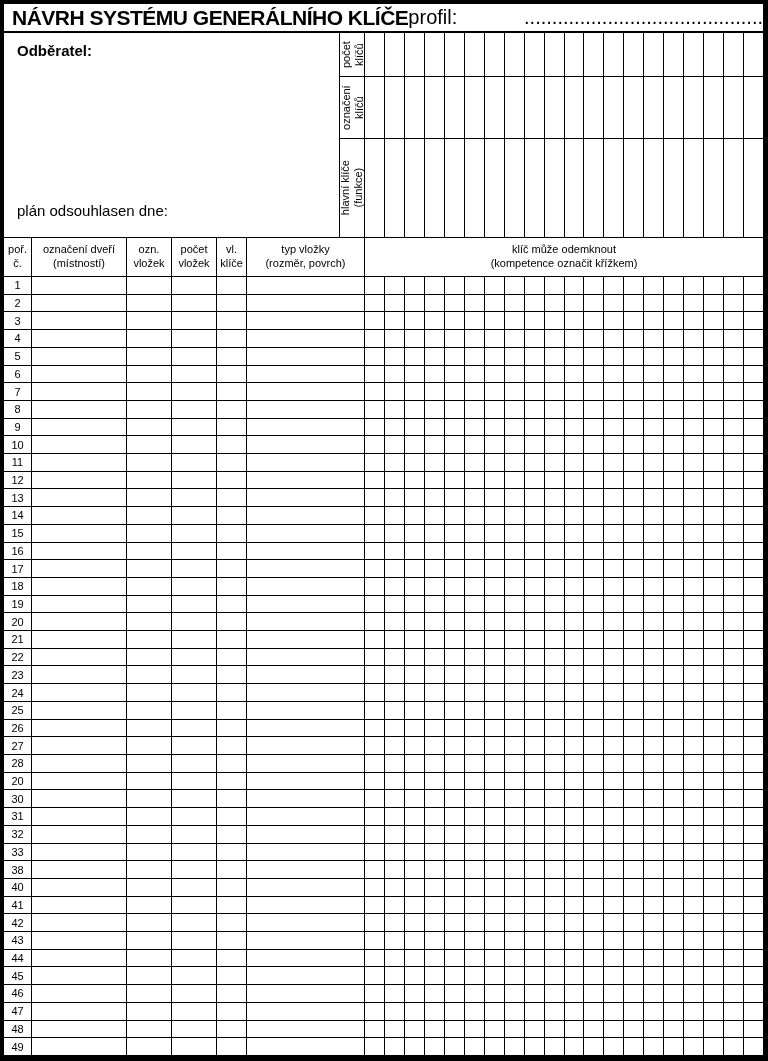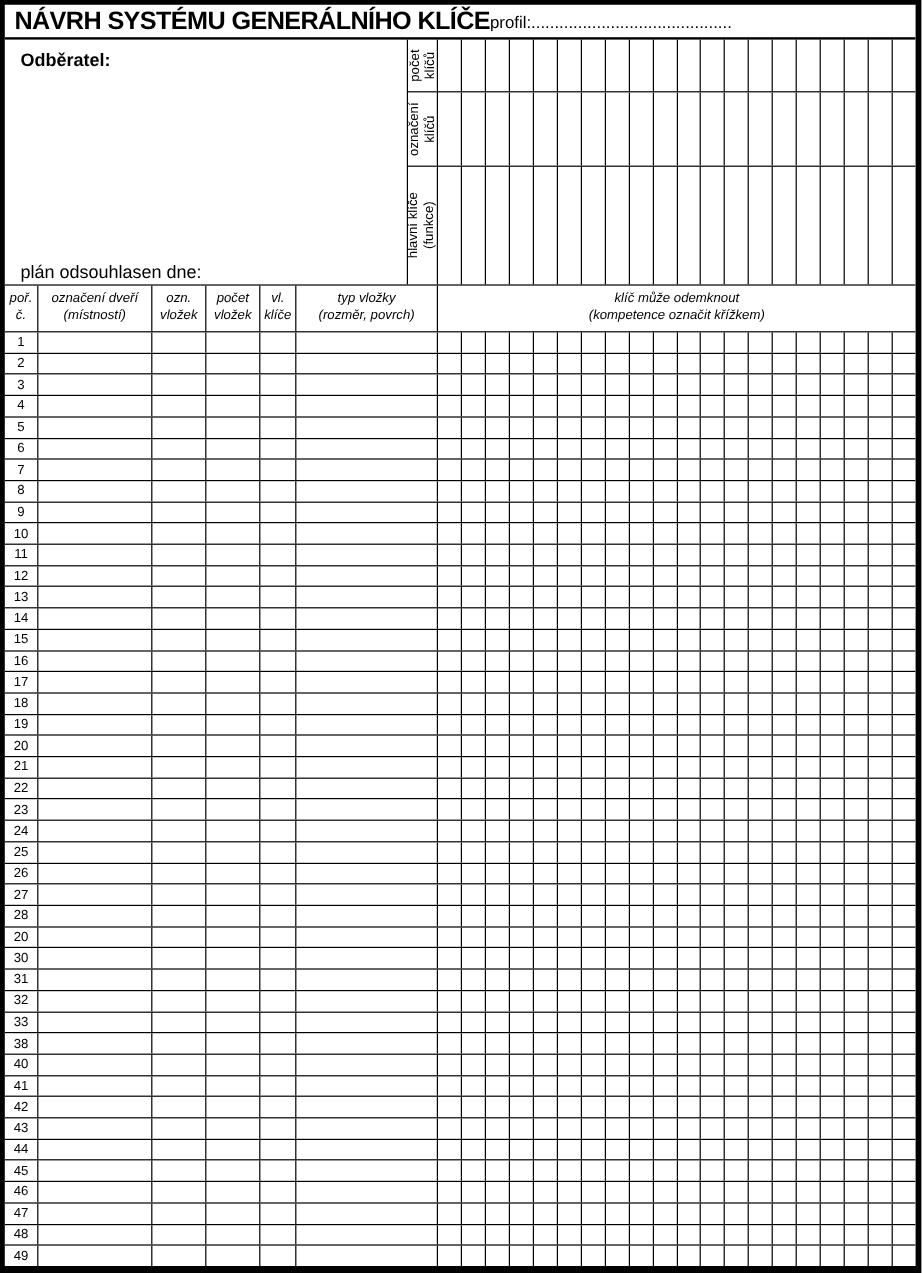--- a/index.html
+++ b/index.html
@@ -15,53 +15,53 @@
   
   .title-band {
     height:29px; display:flex; align-items:center;
     border-bottom:2px solid #000; overflow:hidden;
   }
   .page-title {
     font-size:21px; font-weight:bold; letter-spacing:-0.5px;
     padding-left:8px; white-space:nowrap;
   }
   .profil-wrap {
-    flex:1; display:flex; justify-content:flex-start; align-items:baseline;
-    font-size:14px; white-space:nowrap; overflow:hidden;
+    flex:1; display:flex; justify-content:space-between; align-items:baseline;
+    font-size:20px; white-space:nowrap; overflow:hidden;
   }
   .profil-dots { letter-spacing:0; overflow:hidden; }
 
   
   .upper { display:flex; height:205px; border-bottom:1px solid #000; }
   .left-pane { width:336px; display:flex; flex-direction:row; border-right:1px solid #000; }
   .blank-area { height:106px; border-bottom:1px solid #000; }
   .customer-area { flex:1; position:relative; }
   .odberatel-label { position:absolute; top:9px; left:13px; font-size:15px; font-weight:bold; }
-  .plan-label { position:absolute; bottom:1px; left:13px; font-size:15px; }
+  .plan-label { position:absolute; bottom:18px; left:13px; font-size:15px; }
 
   .label-col { width:25px; display:flex; flex-direction:column; border-right:1px solid #000; }
   .label-band { display:flex; align-items:center; justify-content:center; overflow:visible; }
   .label-band.b1 { height:44px; border-bottom:1px solid #000; }
   .label-band.b2 { height:62px; border-bottom:1px solid #000; }
   .label-band.b3 { flex:1; }
   .vlabel {
     transform:rotate(-90deg); white-space:pre; text-align:center;
     font-size:11px; line-height:1.15;
   }
 
   .key-grid { flex:1; display:flex; flex-direction:column; }
   .key-band { display:flex; }
   .key-band.b1 { height:44px; border-bottom:1px solid #000; }
   .key-band.b2 { height:62px; border-bottom:1px solid #000; }
   .key-band.b3 { flex:1; }
   .key-cell { flex:1; border-right:1px solid #000; }
   .key-band .key-cell:last-child, .row-keys .key-cell:last-child { border-right:none; }
 
   
-  .thead { display:flex; height:39px; border-bottom:1px solid #000;font-style:italic; }
+  .thead { display:flex; height:39px; border-bottom:1px solid #000; }
   .hcell {
     display:flex; align-items:center; justify-content:center; text-align:center;
     font-size:11px; line-height:1.25; white-space:pre-line;
     border-right:1px solid #000; overflow:hidden;
   }
   .c-num  { width:28px; }
   .c-door { width:95px; }
   .c-ozn  { width:45px; }
   .c-pocet{ width:45px; }
   .c-vl   { width:30px; }

